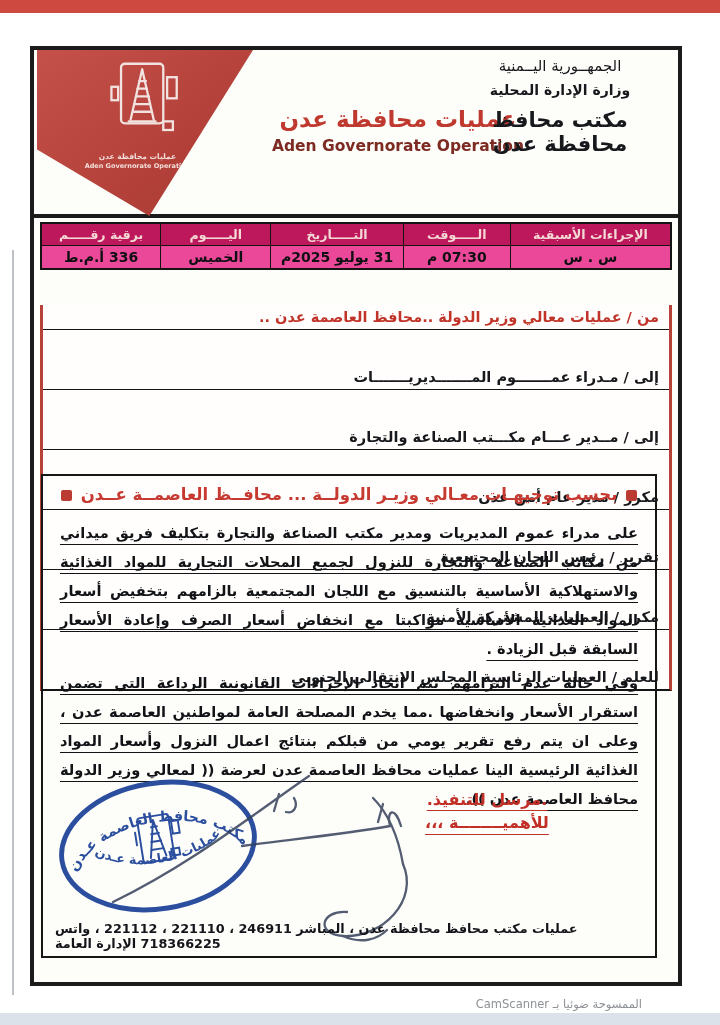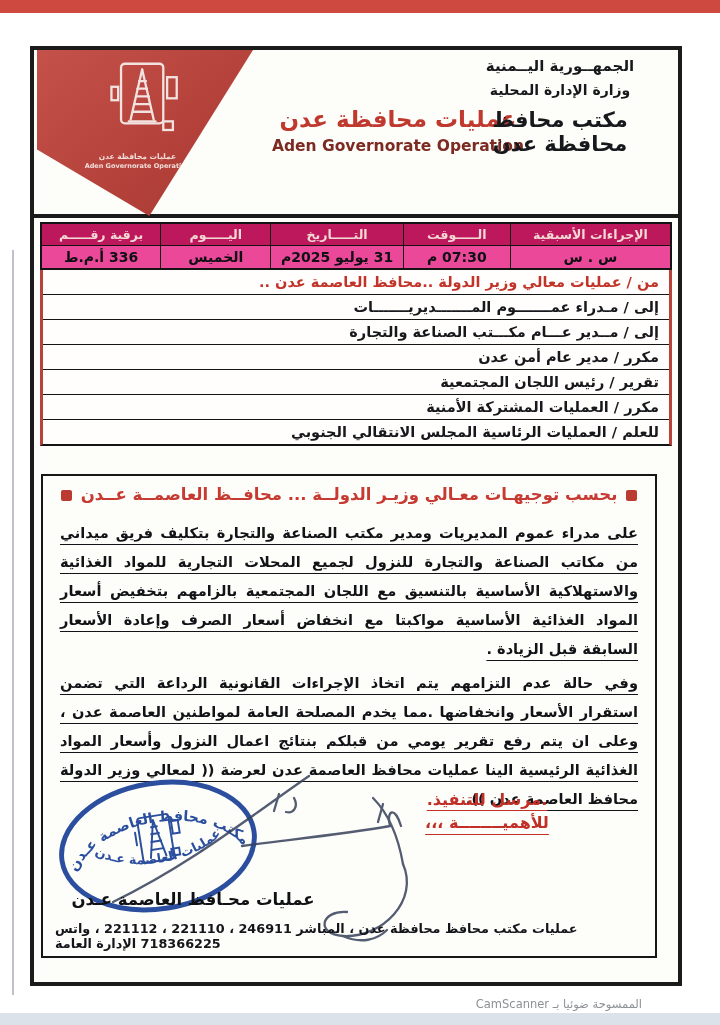--- a/index.html
+++ b/index.html
@@ -31,21 +31,21 @@
   .banner .cap { position:absolute; top:102px; left:18px; width:165px; text-align:center;
                  color:#f3ddd9; font-weight:bold; line-height:1.3; }
   .banner .cap .ar { font-size:7.5px; }
   .banner .cap .en { font-size:6.5px; }
 
   .hdr-center { position:absolute; left:203px; top:56px; width:322px; text-align:center; }
   .hdr-center .ar { color:#c0392f; font-size:23px; font-weight:bold; }
   .hdr-center .en { color:#7c2a22; font-size:15.5px; font-weight:bold; margin-top:5px; }
 
   .hdr-right { position:absolute; right:8px; top:4px; width:220px; text-align:center; direction:rtl; color:#17181c; }
-  .hdr-right .l1 { font-size:15px; font-weight:bold; margin-top:3px; }
+  .hdr-right .l1 { font-size:15px; font-weight:normal; margin-top:3px; }
   .hdr-right .l2 { font-size:14px; font-weight:bold; margin-top:7px; }
   .hdr-right .l3 { font-size:21px; font-weight:bold; margin-top:10px; }
   .hdr-right .ops { color:#c63a30; font-size:30px; font-weight:bold; margin-top:10px;
                     text-shadow:1.5px 2px 0 rgba(70,25,18,.5); letter-spacing:1px; }
 
   
   .meta { position:absolute; top:172px; left:6px; right:6px; direction:rtl; }
   table.info { width:100%; border-collapse:collapse; border:2.5px solid #141414; }
   table.info th {
     background:#be185d; color:#f4d9d5; font-size:12.5px; font-weight:bold;
@@ -54,21 +54,21 @@
   table.info td {
     background:#ec4899; color:#0f1013; font-size:14px; font-weight:bold; text-align:center;
     padding:3px 2px; border:1.6px solid #141414;
   }
   .addr {
     border-left:3px solid #b8423a; border-right:3px solid #b8423a;
     border-bottom:2.5px solid #141414; background:#fffefc;
   }
   .addr .row {
     border-bottom:1.6px solid #141414; font-size:14.5px; font-weight:bold;
-    padding:4px 10px 4px 4px; color:#17181c;
+    padding:4px 10px 4px 4px; color:#17181c;margin-top:35px;
   }
   .addr .row:last-child { border-bottom:none; }
   .addr .row.red { color:#c0342a; }
 
   
   .body-box {
     position:absolute; top:424px; left:7px; right:21px; height:484px;
     border:2.5px solid #161616; direction:rtl;
   }
   .subject { margin-top:9px; text-align:center; color:#c73a31; font-size:16.5px; font-weight:bold; }
@@ -217,21 +217,20 @@
         <path d="M 350,62 c -6,-20 -15,-16 -11,0 c -45,8 -95,13 -148,20"></path>
         <path d="M 332,40 l -5,18"></path>
         <path d="M 243,34 c 5,9 -1,16 -8,14"></path>
         <path d="M 228,30 l -5,17"></path>
         <path d="M 352,100 C 368,136 332,174 292,172 C 264,170 270,146 296,148"></path>
         <path d="M 352,100 C 346,66 334,46 322,34"></path>
         <path d="M 292,172 C 310,180 326,176 336,166"></path>
       </g>
     </svg>
 
-    <div class="stamp-caption">عمليات محـافظ العاصمة عـدن</div>
 
     <div class="footer-line">عمليات مكتب محافظ محافظة عدن ، المباشر 246911 ، 221110 ، 221112 ، واتس 718366225   الإدارة العامة</div>
   </div>
 
 </div>
 
 <div class="camscanner">الممسوحة ضوئيا بـ CamScanner</div>
 <div class="bottom-strip"></div>
 
 </body></html>

